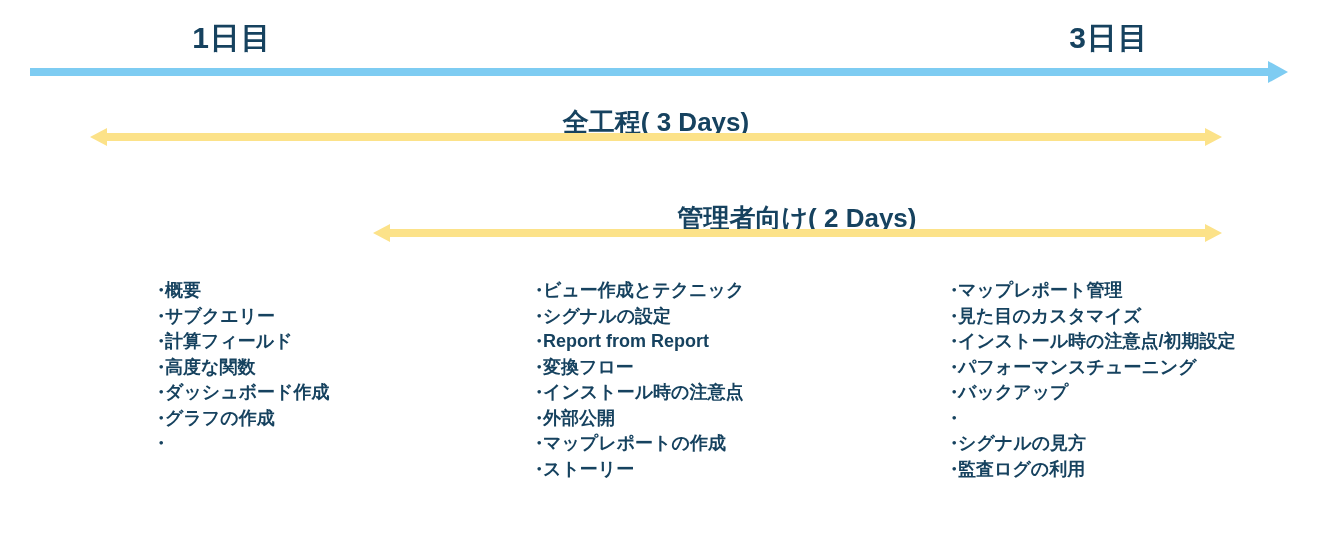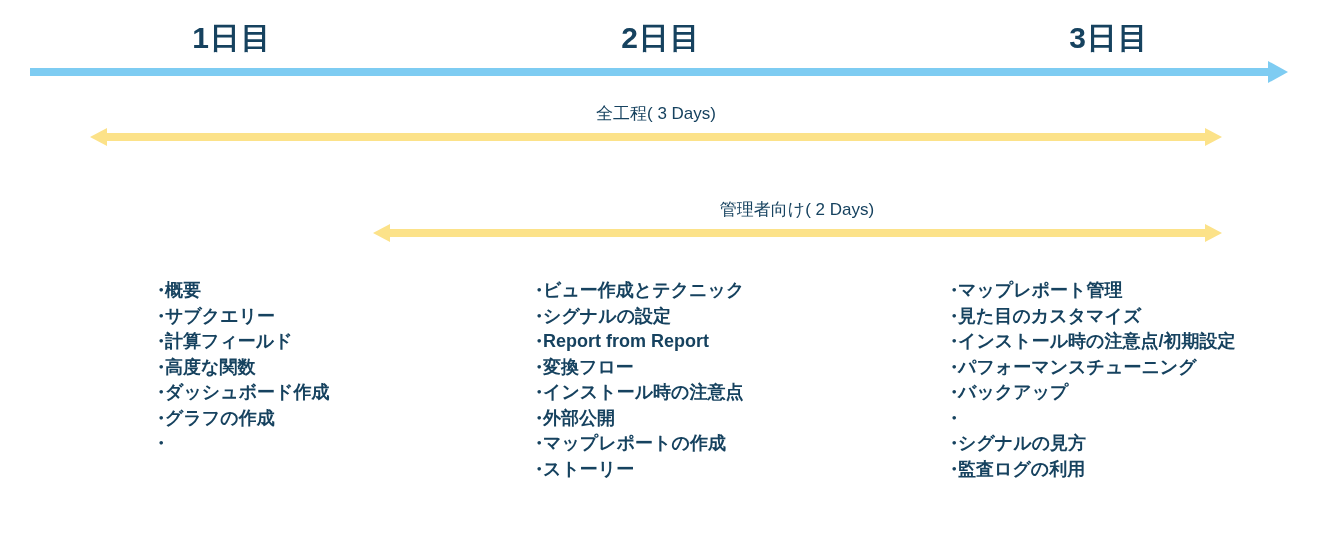--- a/index.html
+++ b/index.html
@@ -73,23 +73,23 @@
     border-left: 20px solid #7ECCF2;
   }
 
   
   .phase {
     position: absolute;
     height: 46px;
   }
   .phase .phase-label {
     position: absolute;
-    top: 0;
-    font-size: 17px;
-    font-weight: normal;
+    top: 8px;
+    font-size: 26px;
+    font-weight: bold;
     color: #16425F;
     white-space: nowrap;
     transform: translateX(-50%);
     line-height: 26px;
   }
   .phase .phase-arrow {
     position: absolute;
     left: 0;
     right: 0;
     top: 27px;
@@ -160,21 +160,20 @@
     text-align: center;
   }
 </style>
 </head>
 <body>
 
 <div class="stage">
 
   <div class="day-headers">
     <div class="day-label d1">1日目</div>
-    <div class="day-label d2">2日目</div>
     <div class="day-label d3">3日目</div>
   </div>
 
   <div class="timeline-axis">
     <div class="axis-shaft"></div>
     <div class="axis-head-right"></div>
   </div>
 
   <div class="phase phase-1">
     <div class="phase-label" style="left:50%;">全工程( 3 Days)</div>

